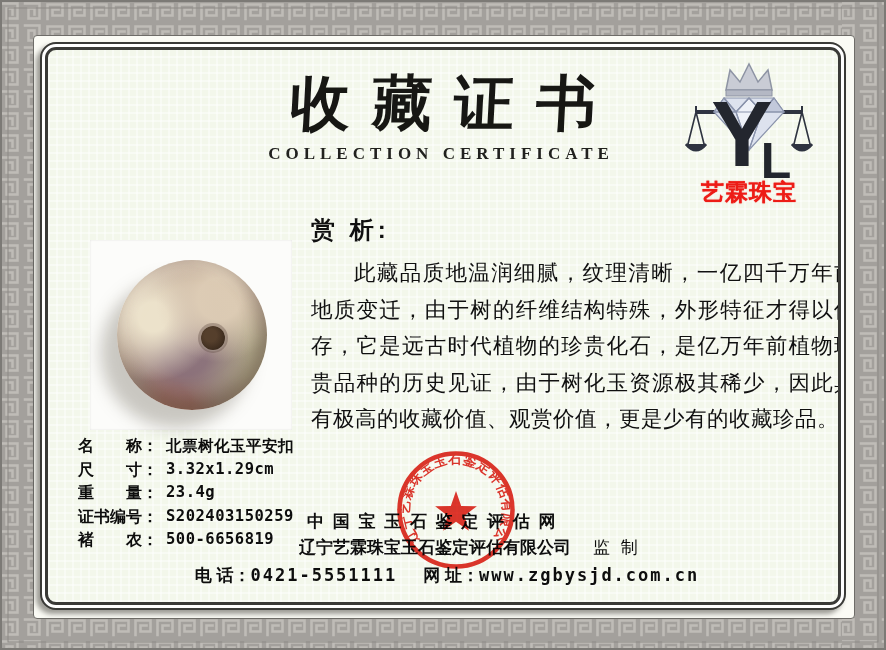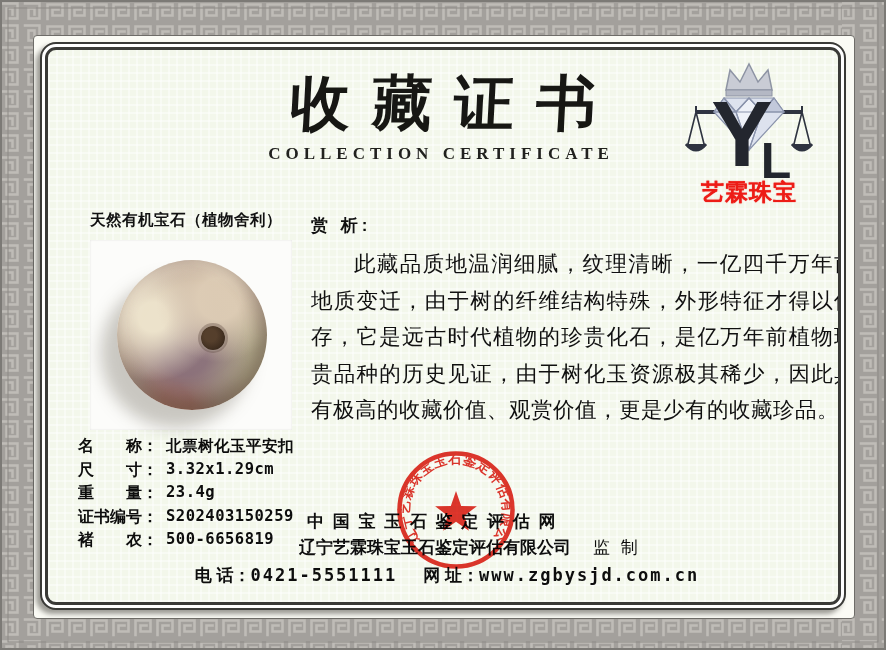--- a/index.html
+++ b/index.html
@@ -64,21 +64,21 @@
       radial-gradient(circle at 40% 94%, rgba(160,94,70,.7) 0 8%, rgba(0,0,0,0) 26%),
       radial-gradient(circle at 50% 45%, #b49c8c 0 40%, #9c8374 70%, #7e6757 92%, #6d5a4c 100%);
     box-shadow:-16px 18px 16px rgba(140,135,125,.45), inset -6px -10px 18px rgba(75,55,45,.45), inset 6px 8px 14px rgba(255,245,230,.35);
   }
   .stone-hole{
     position:absolute;left:84px;top:66px;width:24px;height:24px;border-radius:50%;
     background:radial-gradient(circle at 40% 40%, #553f2c 0 30%, #3a2a1d 75%, #2c2015 100%);
     box-shadow:0 0 0 3px rgba(90,70,60,.35), 0 1px 2px rgba(255,250,240,.5);
   }
   .appraisal{position:absolute;left:263px;top:164px;width:545px;color:#101010;}
-  .appraisal-heading{font-size:17px;font-weight:600;letter-spacing:4px;}
+  .appraisal-heading{font-size:24px;font-weight:600;letter-spacing:4px;}
   .appraisal-body{
     margin-top:9px;font-size:21.5px;line-height:36.5px;text-align:justify;
     text-indent:2em;letter-spacing:.5px;
   }
   .fields{position:absolute;left:30px;top:386px;}
   .field-row{height:23.5px;display:flex;align-items:flex-start;}
   .field-label{font-size:16px;font-weight:bold;color:#0d0d0d;width:88px;letter-spacing:0;}
   .field-value{
     font-family:"DejaVu Sans Mono","Liberation Mono",monospace;
     font-size:15.5px;font-weight:600;color:#0d0d0d;letter-spacing:.5px;
@@ -155,21 +155,20 @@
           <polygon points="52,52 65,38 78,52 65,90" fill="#eef1f8"></polygon>
           <path d="M52 52 L65 90 M78 52 L65 90 M30 52 H100 M40 38 L52 52 M90 38 L78 52 M52 52 L40 38 M65 38 L52 52 M65 38 L78 52" fill="none"></path>
         </g>
 
         <text x="58" y="106" text-anchor="middle" font-family="Liberation Sans, DejaVu Sans, sans-serif" font-size="92" font-weight="bold" fill="#23262e">Y</text>
         <text x="92" y="118" text-anchor="middle" font-family="Liberation Sans, DejaVu Sans, sans-serif" font-size="50" font-weight="bold" fill="#23262e">L</text>
       </svg>
       <div class="logo-brand">艺霖珠宝</div>
     </div>
 
-    <div class="item-label">天然有机宝石（植物舍利）</div>
 
     <div class="photo">
       <div class="stone">
         <div class="stone-hole"></div>
       </div>
     </div>
 
     <div class="appraisal">
       <div class="appraisal-heading">赏 析:</div>
       <div class="appraisal-body">此藏品质地温润细腻，纹理清晰，一亿四千万年前地质变迁，由于树的纤维结构特殊，外形特征才得以保存，它是远古时代植物的珍贵化石，是亿万年前植物珍贵品种的历史见证，由于树化玉资源极其稀少，因此具有极高的收藏价值、观赏价值，更是少有的收藏珍品。</div>

